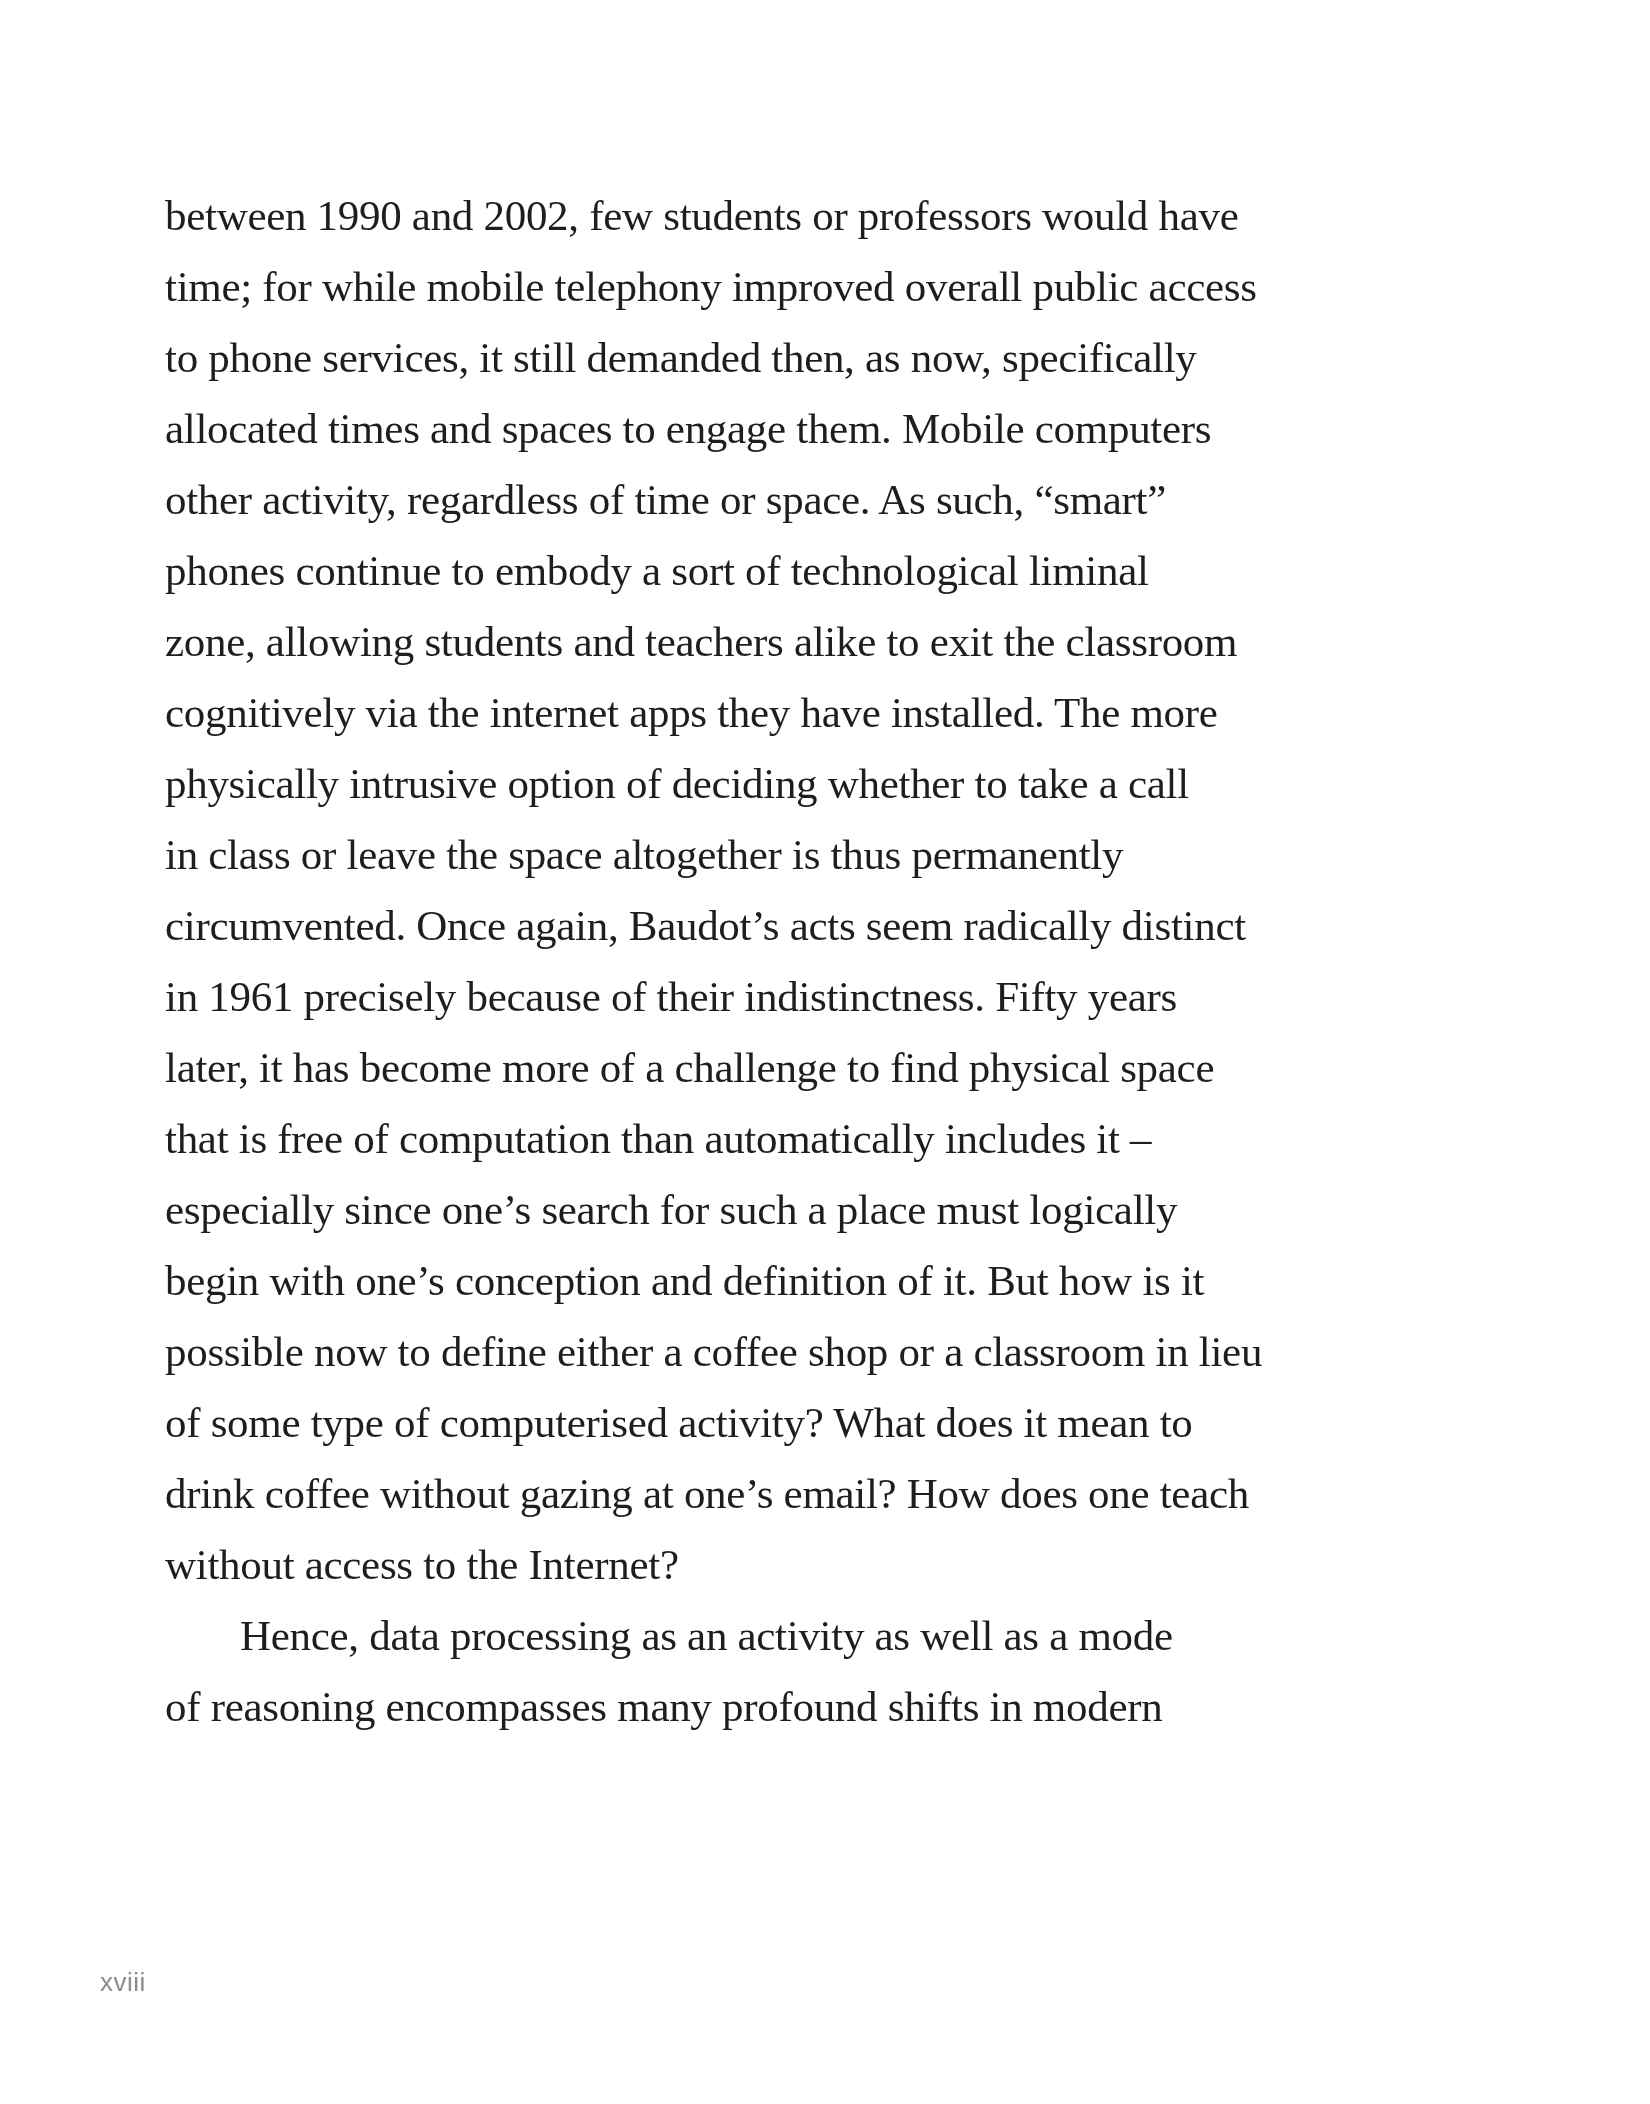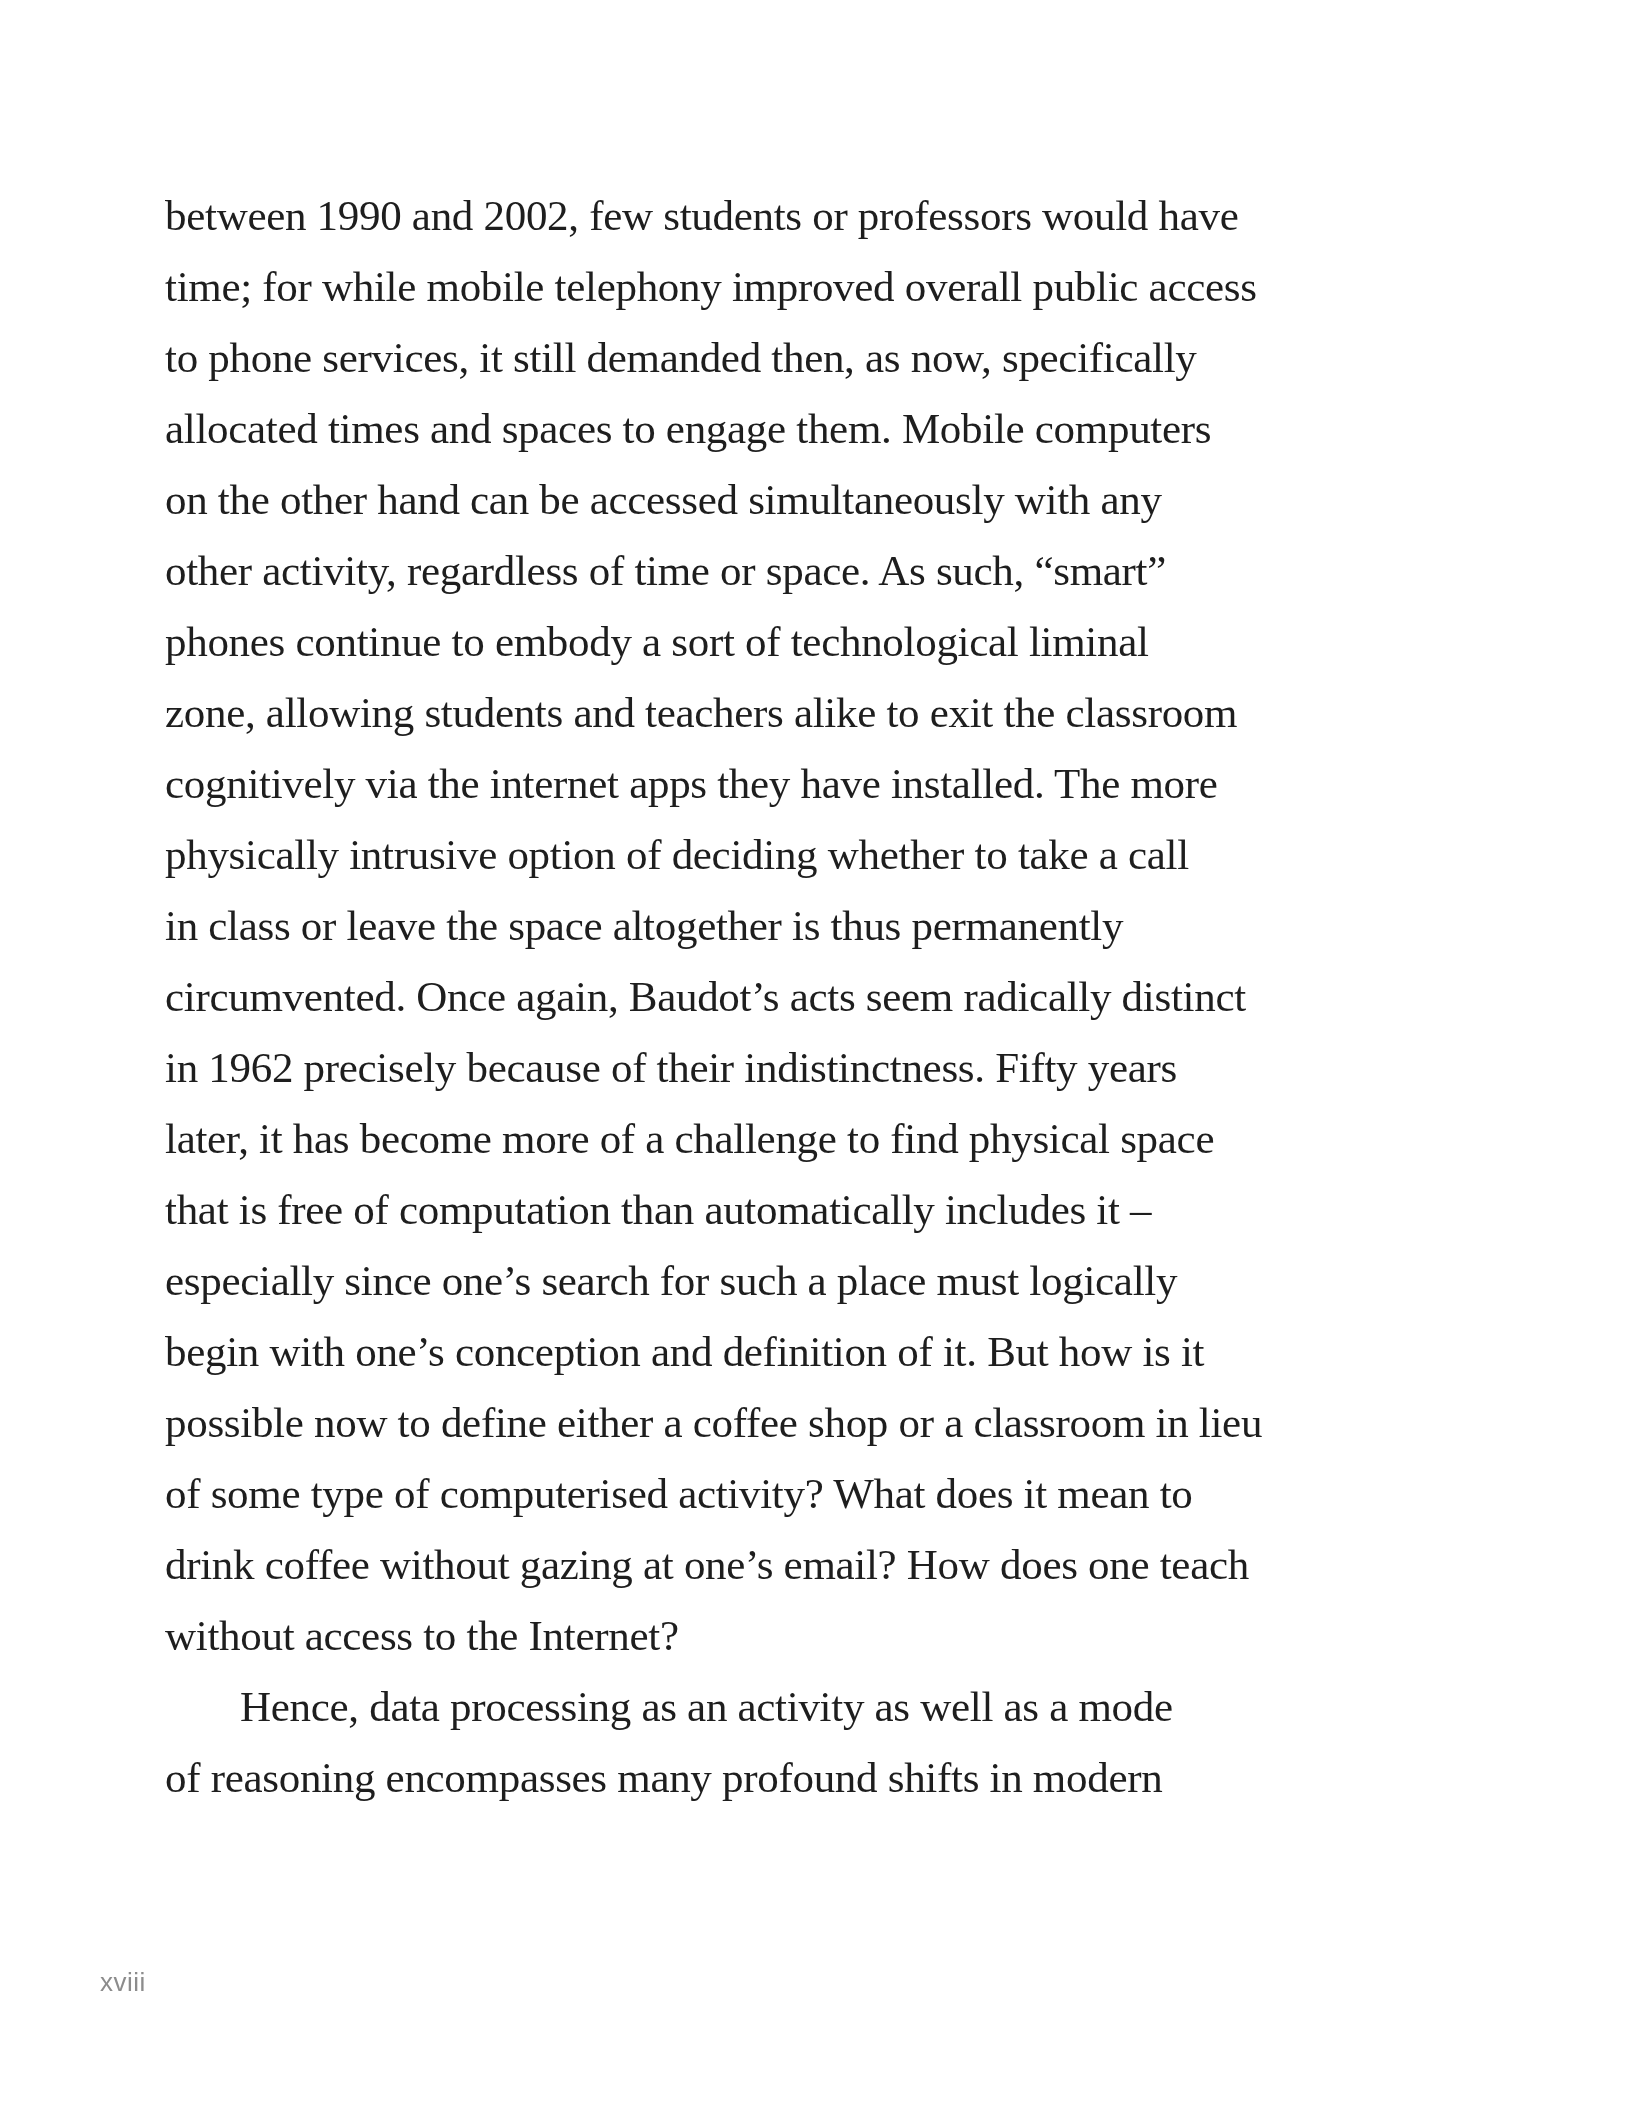--- a/index.html
+++ b/index.html
@@ -57,29 +57,28 @@
 
 <div class="page">
 
   <div class="text-block">
 
     <div class="para">
       <div class="line">between 1990 and 2002, few students or professors would have</div>
       <div class="line">time; for while mobile telephony improved overall public access</div>
       <div class="line">to phone services, it still demanded then, as now, specifically</div>
       <div class="line">allocated times and spaces to engage them. Mobile computers</div>
-      <div class="line">on the other hand can be accessed simultaneously with any</div>
       <div class="line">other activity, regardless of time or space. As such, “smart”</div>
       <div class="line">phones continue to embody a sort of technological liminal</div>
       <div class="line">zone, allowing students and teachers alike to exit the classroom</div>
       <div class="line">cognitively via the internet apps they have installed. The more</div>
       <div class="line">physically intrusive option of deciding whether to take a call</div>
       <div class="line">in class or leave the space altogether is thus permanently</div>
       <div class="line">circumvented. Once again, Baudot’s acts seem radically distinct</div>
-      <div class="line">in 1962 precisely because of their indistinctness. Fifty years</div>
+      <div class="line">in 1961 precisely because of their indistinctness. Fifty years</div>
       <div class="line">later, it has become more of a challenge to find physical space</div>
       <div class="line">that is free of computation than automatically includes it –</div>
       <div class="line">especially since one’s search for such a place must logically</div>
       <div class="line">begin with one’s conception and definition of it. But how is it</div>
       <div class="line">possible now to define either a coffee shop or a classroom in lieu</div>
       <div class="line">of some type of computerised activity? What does it mean to</div>
       <div class="line">drink coffee without gazing at one’s email? How does one teach</div>
       <div class="line">without access to the Internet?</div>
     </div>
 

